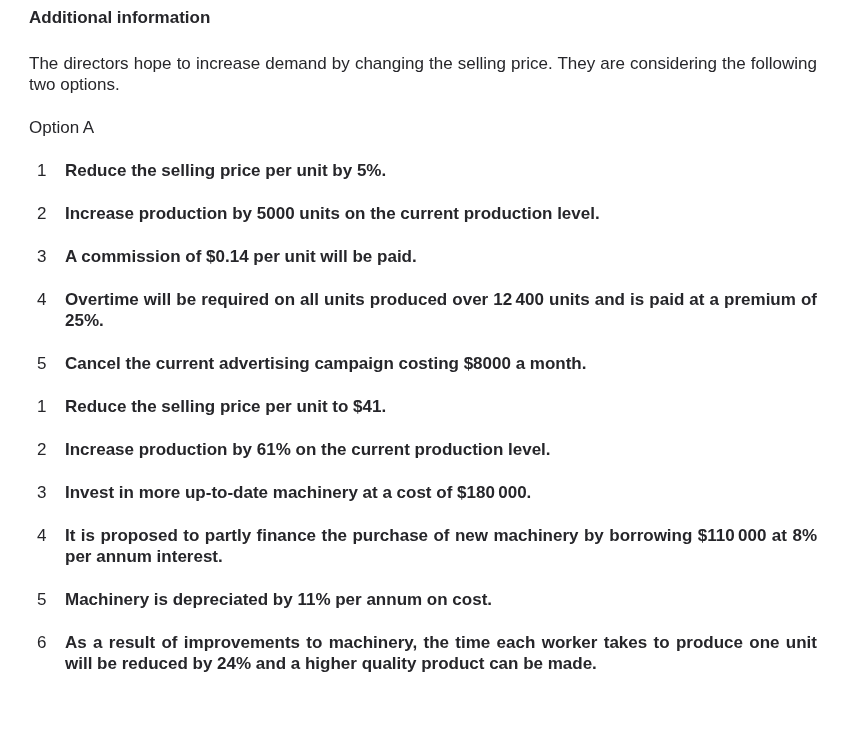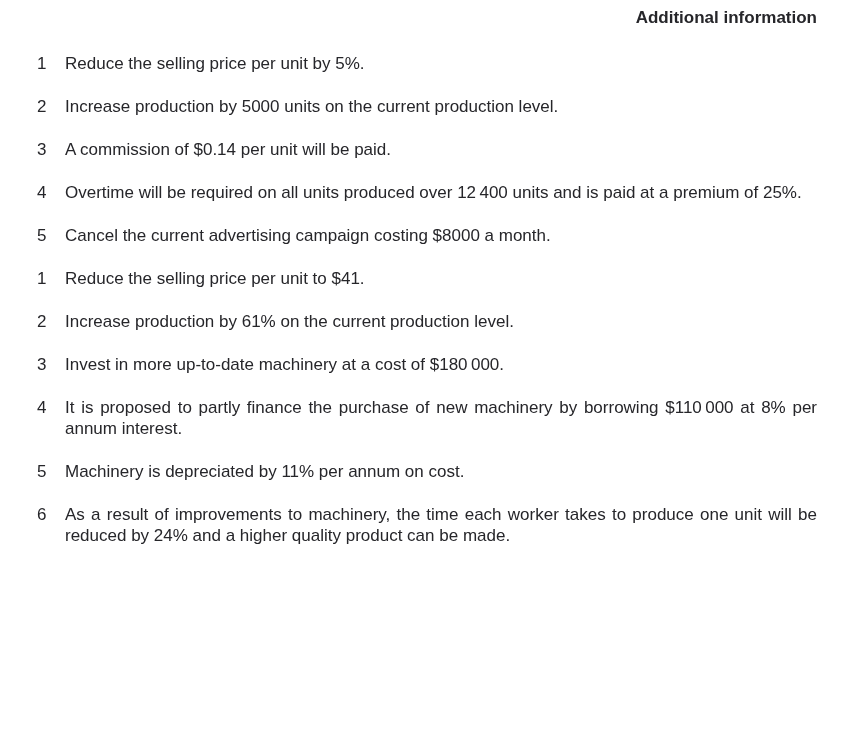--- a/index.html
+++ b/index.html
@@ -23,21 +23,20 @@
     padding: 7px 29px 0 29px;
     font-family: "Liberation Sans", sans-serif;
     font-size: 17px;
     line-height: 21px;
     color: var(--text-color);
   }
   .heading {
     font-size: 17px;
     font-weight: bold;
     margin: 0 0 25px 0;
-    text-align: right;
   }
   .intro {
     margin: 0 0 22px 0;
     text-align: justify;
   }
   .option-label {
     margin: 0 0 22px 0;
   }
   ol.items {
     list-style: none;
@@ -49,30 +48,33 @@
     margin: 0 0 22px 0;
   }
   .num {
     flex: 0 0 36px;
     box-sizing: border-box;
     padding-left: 8px;
   }
   .txt {
     flex: 1;
     text-align: justify;
+    font-weight: bold;
   }
 </style>
 </head>
 <body>
 
 <div class="doc">
 
   <h1 class="heading">Additional information</h1>
 
+  <p class="intro">The directors hope to increase demand by changing the selling price. They are considering the following two options.</p>
 
+  <p class="option-label">Option A</p>
 
   <ol class="items">
     <li class="item">
       <span class="num">1</span>
       <span class="txt">Reduce the selling price per unit by 5%.</span>
     </li>
     <li class="item">
       <span class="num">2</span>
       <span class="txt">Increase production by 5000 units on the current production level.</span>
     </li>

